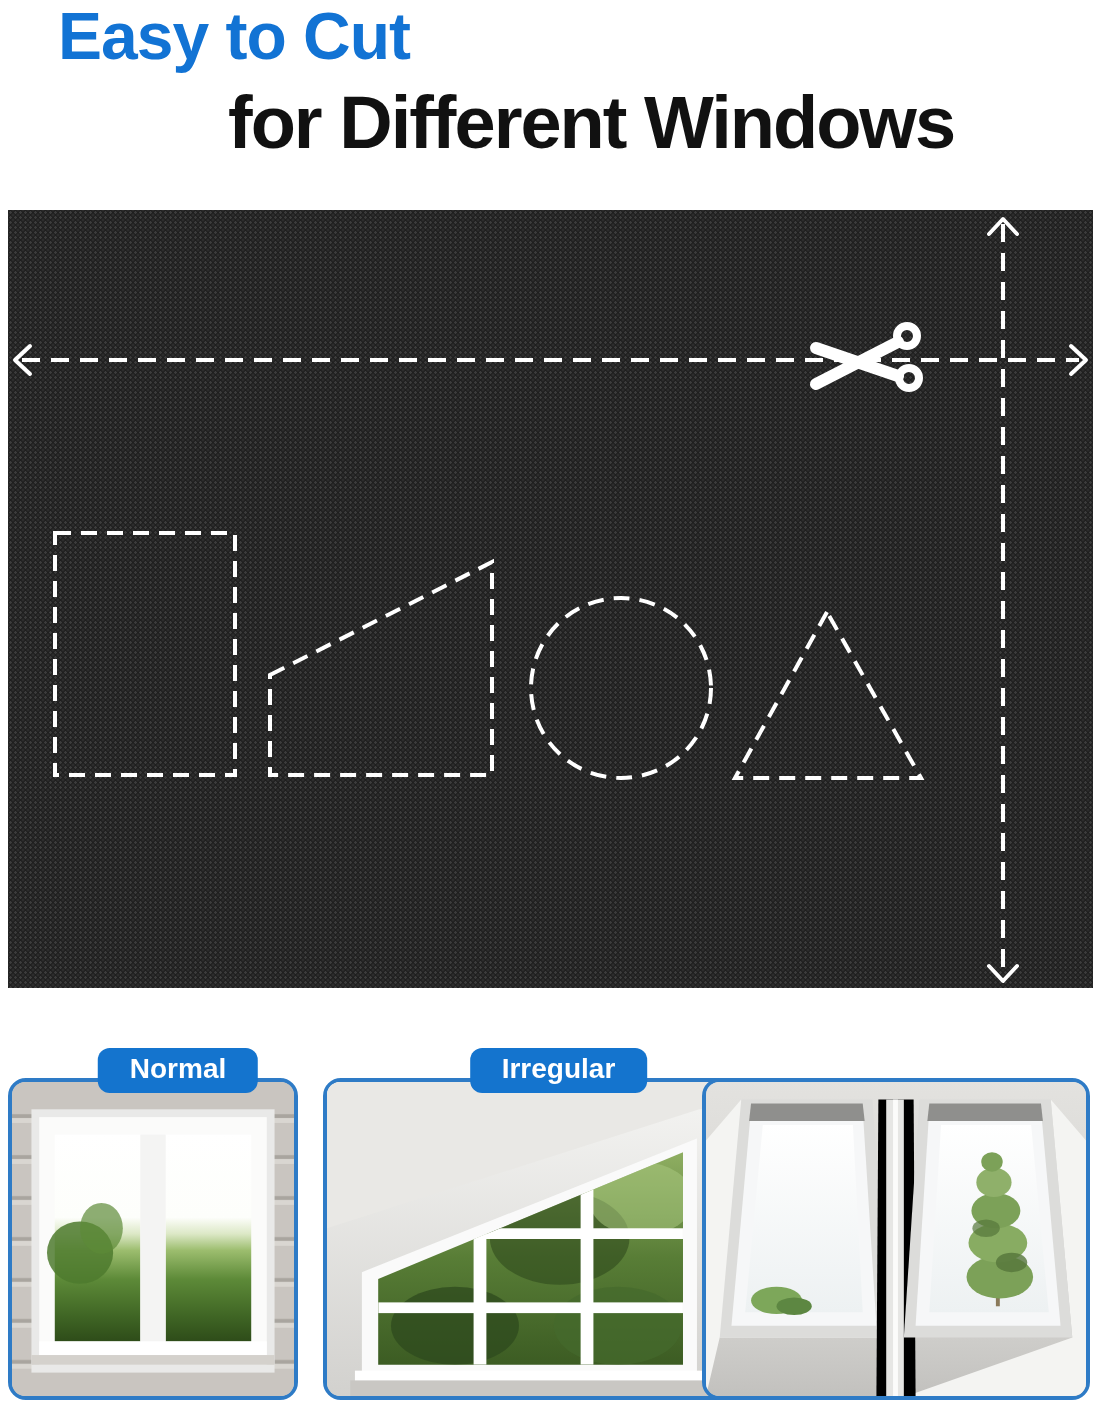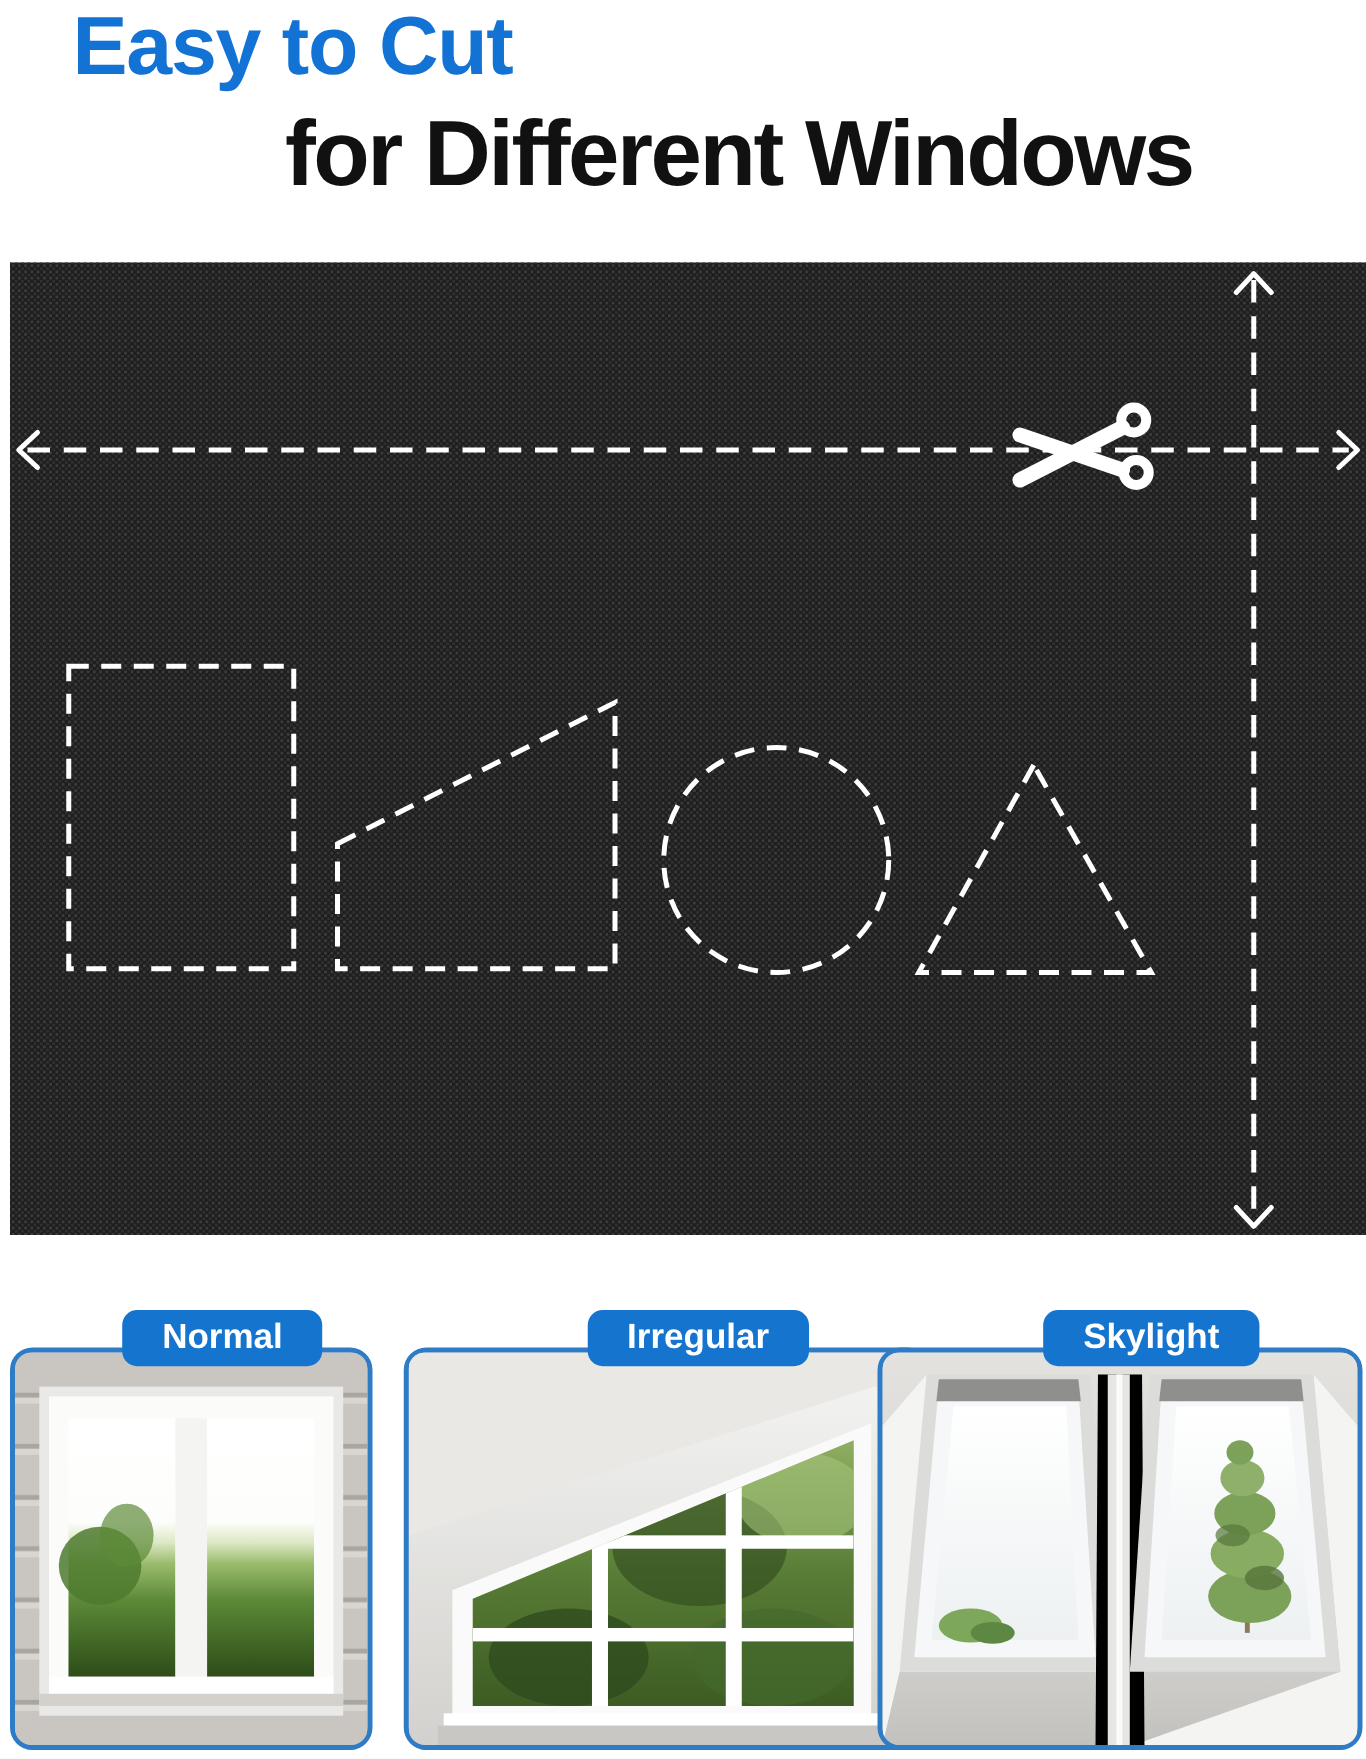--- a/index.html
+++ b/index.html
@@ -186,17 +186,16 @@
           <rect x="296" y="170" width="4" height="60" fill="#8a7a5a"></rect>
           <ellipse cx="300" cy="200" rx="34" ry="22" fill="#7ca158"></ellipse>
           <ellipse cx="298" cy="165" rx="30" ry="20" fill="#88ac62"></ellipse>
           <ellipse cx="296" cy="132" rx="25" ry="18" fill="#7ca158"></ellipse>
           <ellipse cx="294" cy="103" rx="18" ry="15" fill="#8fb06a"></ellipse>
           <ellipse cx="292" cy="82" rx="11" ry="10" fill="#7ca158"></ellipse>
           <ellipse cx="312" cy="185" rx="16" ry="10" fill="#55763b" opacity="0.8"></ellipse>
           <ellipse cx="286" cy="150" rx="14" ry="9" fill="#55763b" opacity="0.7"></ellipse>
         </svg>
       </div>
-      <div class="badge">Skylight</div>
     </div>
 
   </div>
 </div>
 
 </body></html>

